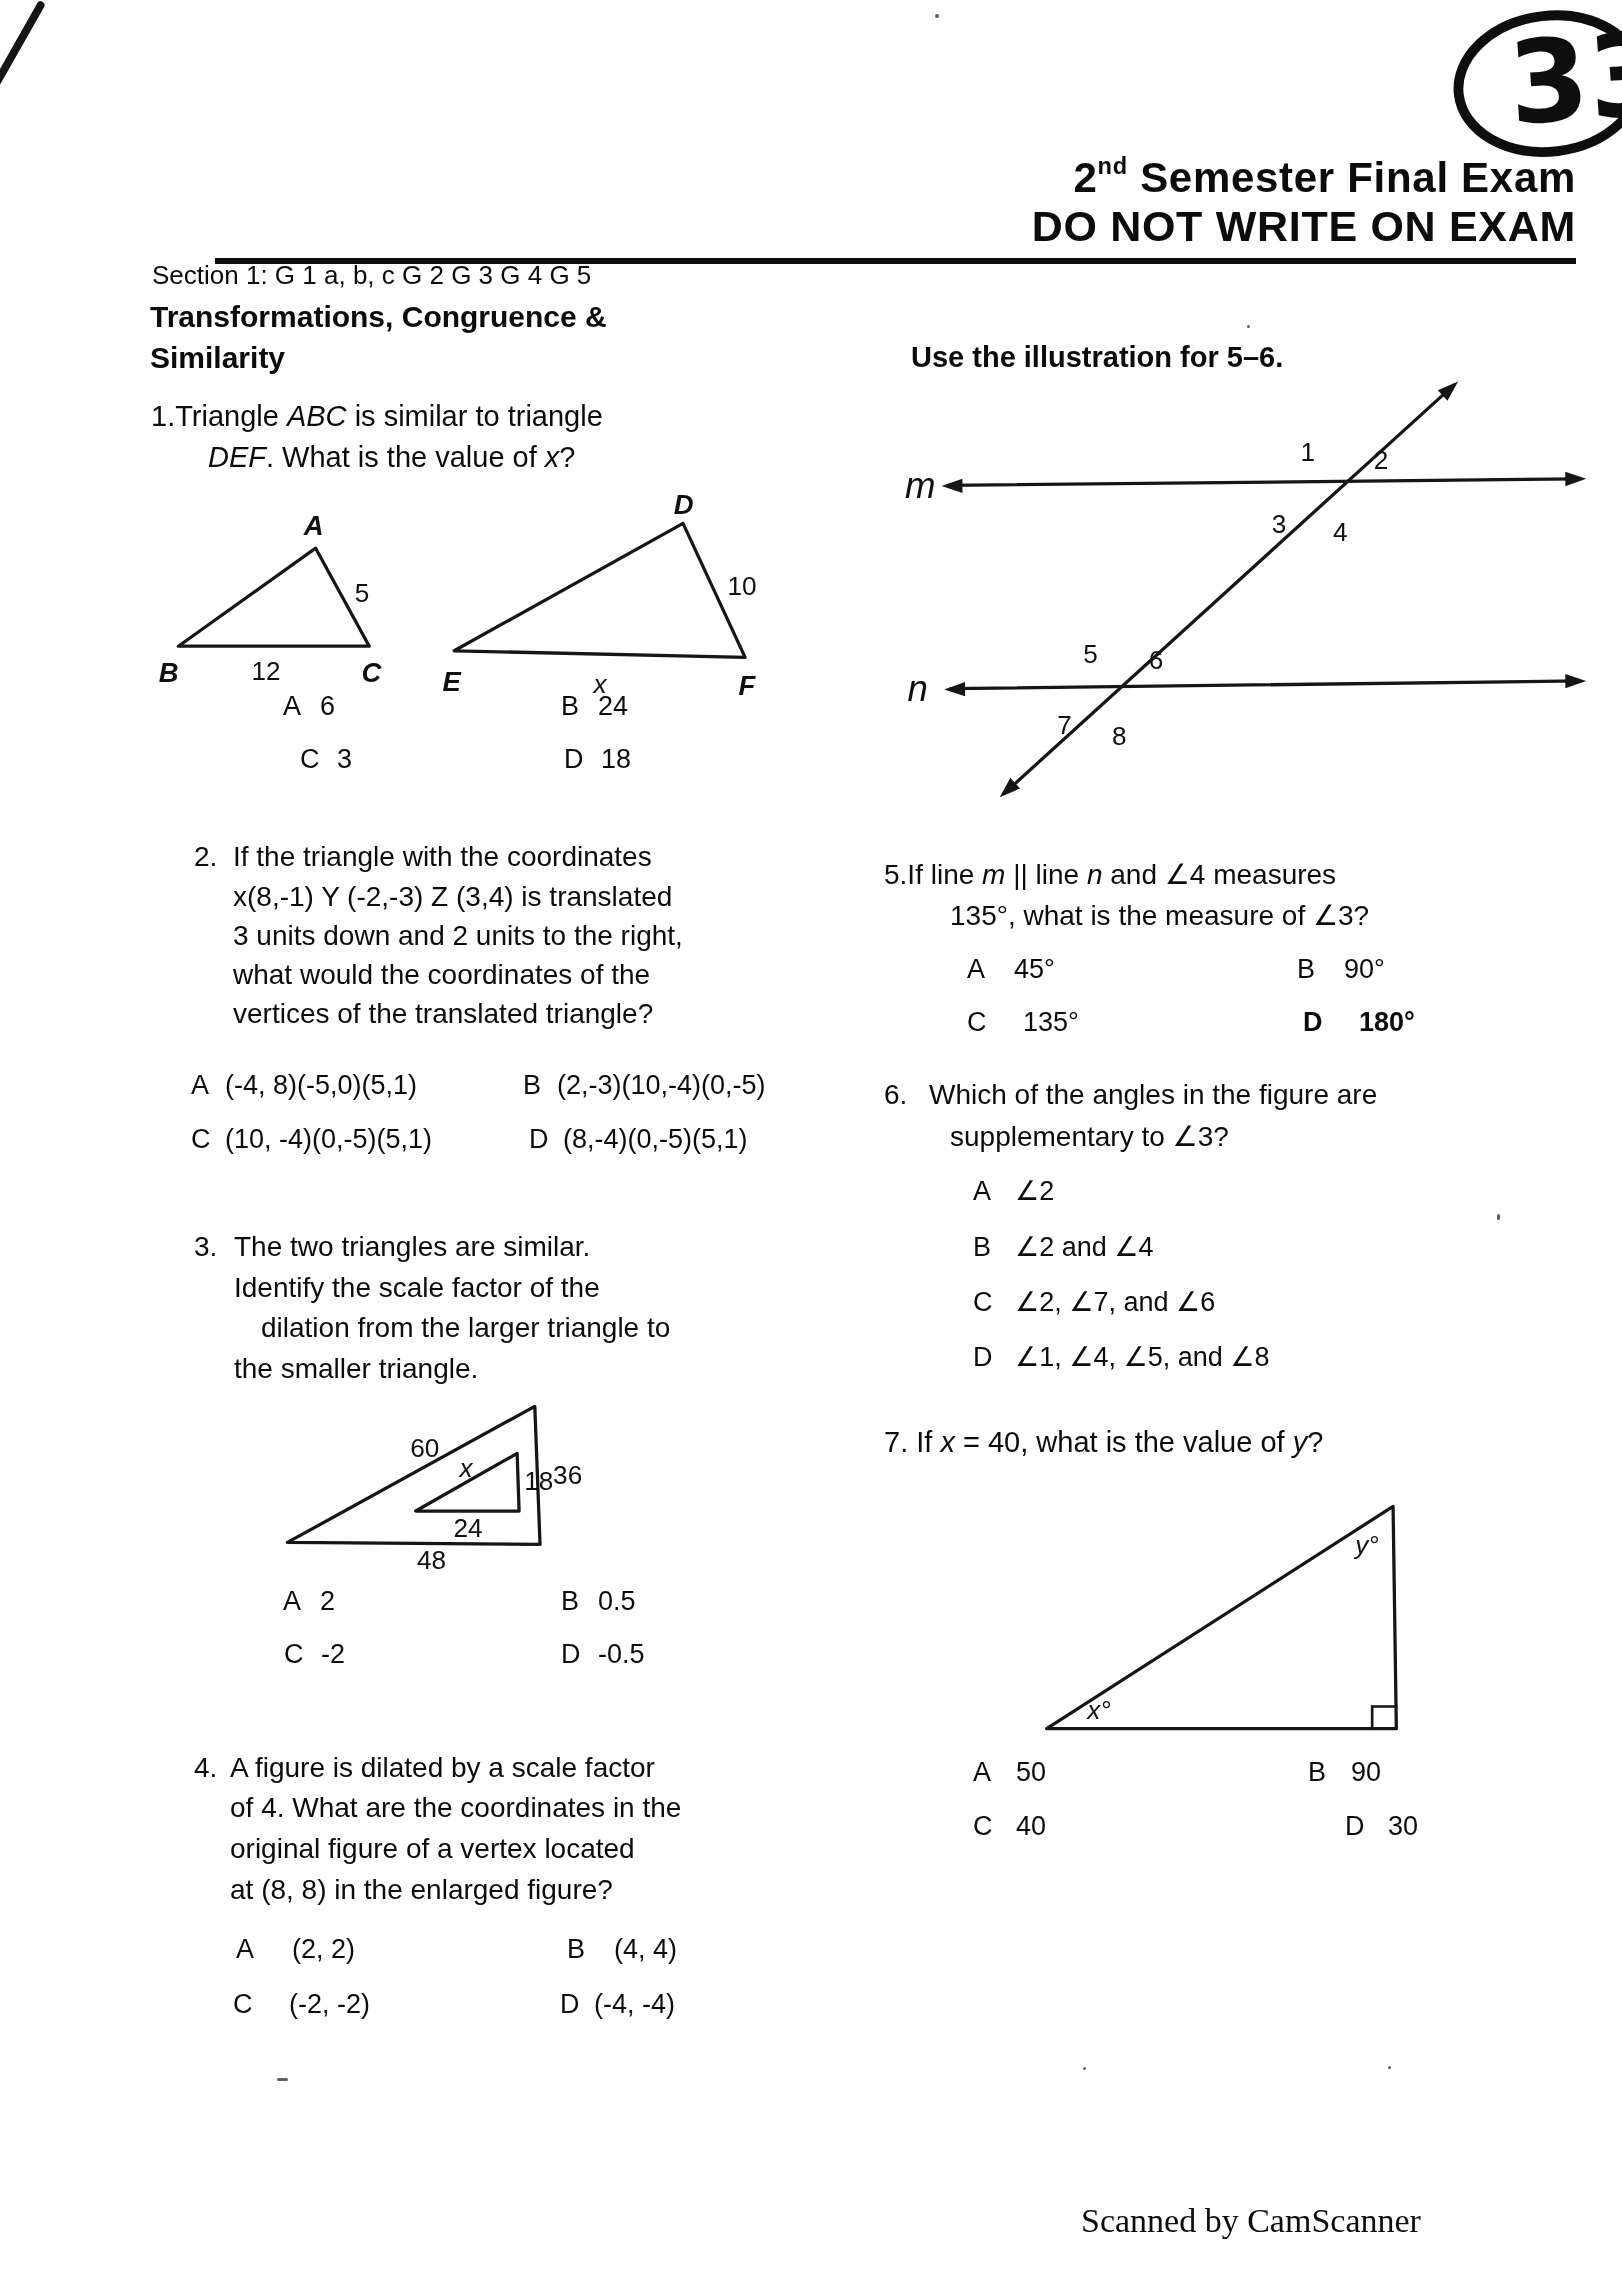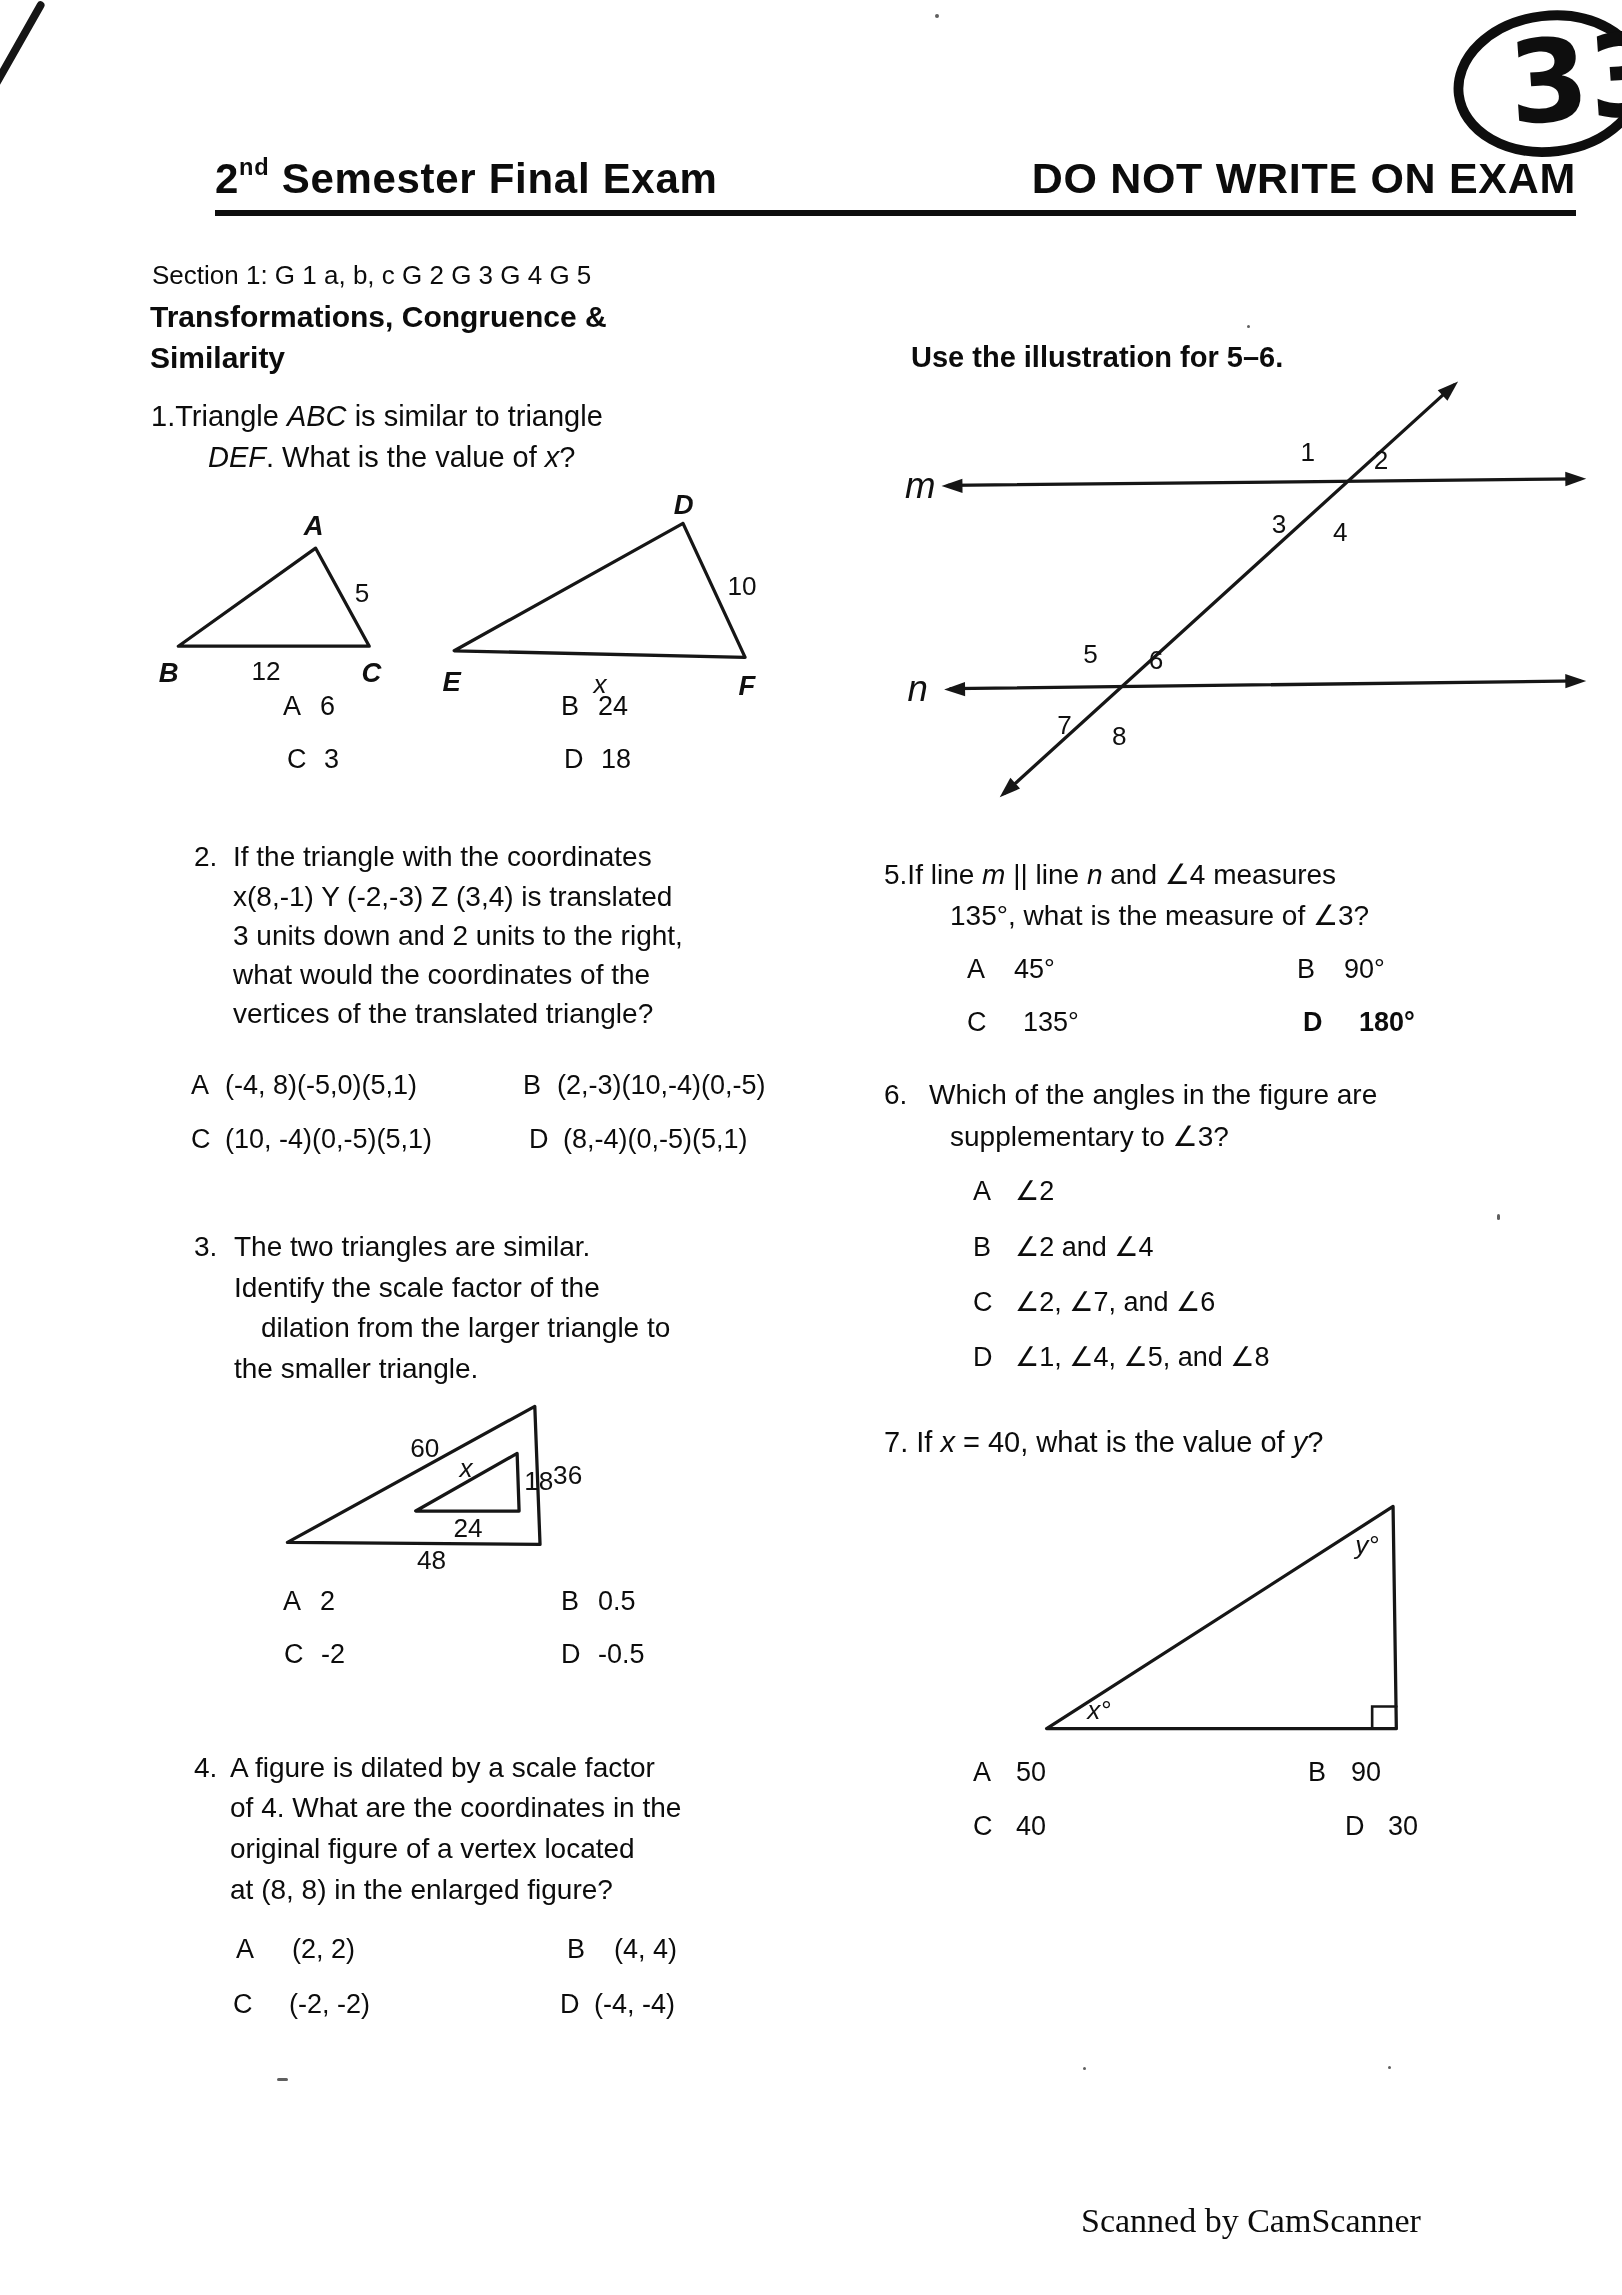--- a/index.html
+++ b/index.html
@@ -16,21 +16,21 @@
   .fs41{font-size:27px;}
   .fs43{font-size:28px;}
   .fs45{font-size:29px;}
   .fs46{font-size:30px;}
   .b{font-weight:bold;}
   .it{font-style:italic;}
   .header{
     position:absolute;left:215px;top:154px;width:1361px;
     display:flex;justify-content:space-between;align-items:flex-end;
     border-bottom:6.5px solid #0e0e0e;padding-bottom:6.5px;
-    font-weight:bold;white-space:nowrap;
+    font-weight:bold;white-space:nowrap;flex-direction:column;
   }
   .title{font-size:42px;letter-spacing:0.7px;}
   .title sup{font-size:23.6px;position:relative;top:-2.6px;vertical-align:super;}
   .warning{font-size:43px;letter-spacing:0.7px;}
   .choice{position:absolute;white-space:nowrap;font-size:27px;}
   .choice .ck{display:inline-block;}
   .w52{width:34px;}
   .w56{width:37px;}
   .w64{width:42px;}
   .w66{width:43px;}
@@ -92,21 +92,21 @@
     <polygon class="dln" points="470,235 915,245 820,40" fill="none"></polygon>
     <text class="dtxt dvtx" x="806" y="26">D</text>
     <text class="dtxt" x="888" y="150">10</text>
     <text class="dtxt dvtx" x="452" y="297">E</text>
     <text class="dtxt dit" x="683" y="300">x</text>
     <text class="dtxt dvtx" x="905" y="302">F</text>
   </svg>
 
   <div class="choice" style="left:283px;top:691px;"><span class="ck w56">A</span><span>6</span></div>
   <div class="choice" style="left:561px;top:691px;"><span class="ck w56">B</span><span>24</span></div>
-  <div class="choice" style="left:287px;top:744px;"><span class="ck w56">C</span><span>3</span></div>
+  <div class="choice" style="left:300px;top:744px;"><span class="ck w56">C</span><span>3</span></div>
   <div class="choice" style="left:564px;top:744px;"><span class="ck w56">D</span><span>18</span></div>
 
   <div class="line fs43" style="left:194px;top:841px;">2.</div>
   <div class="line fs43" style="left:233px;top:841px;">If the triangle with the coordinates</div>
   <div class="line fs43" style="left:233px;top:881px;">x(8,-1) Y (-2,-3) Z (3,4) is translated</div>
   <div class="line fs43" style="left:233px;top:920px;">3 units down and 2 units to the right,</div>
   <div class="line fs43" style="left:233px;top:959px;">what would the coordinates of the</div>
   <div class="line fs43" style="left:233px;top:998px;">vertices of the translated triangle?</div>
 
   <div class="choice fs41" style="left:191px;top:1070px;"><span class="ck w52">A</span><span>(-4, 8)(-5,0)(5,1)</span></div>

